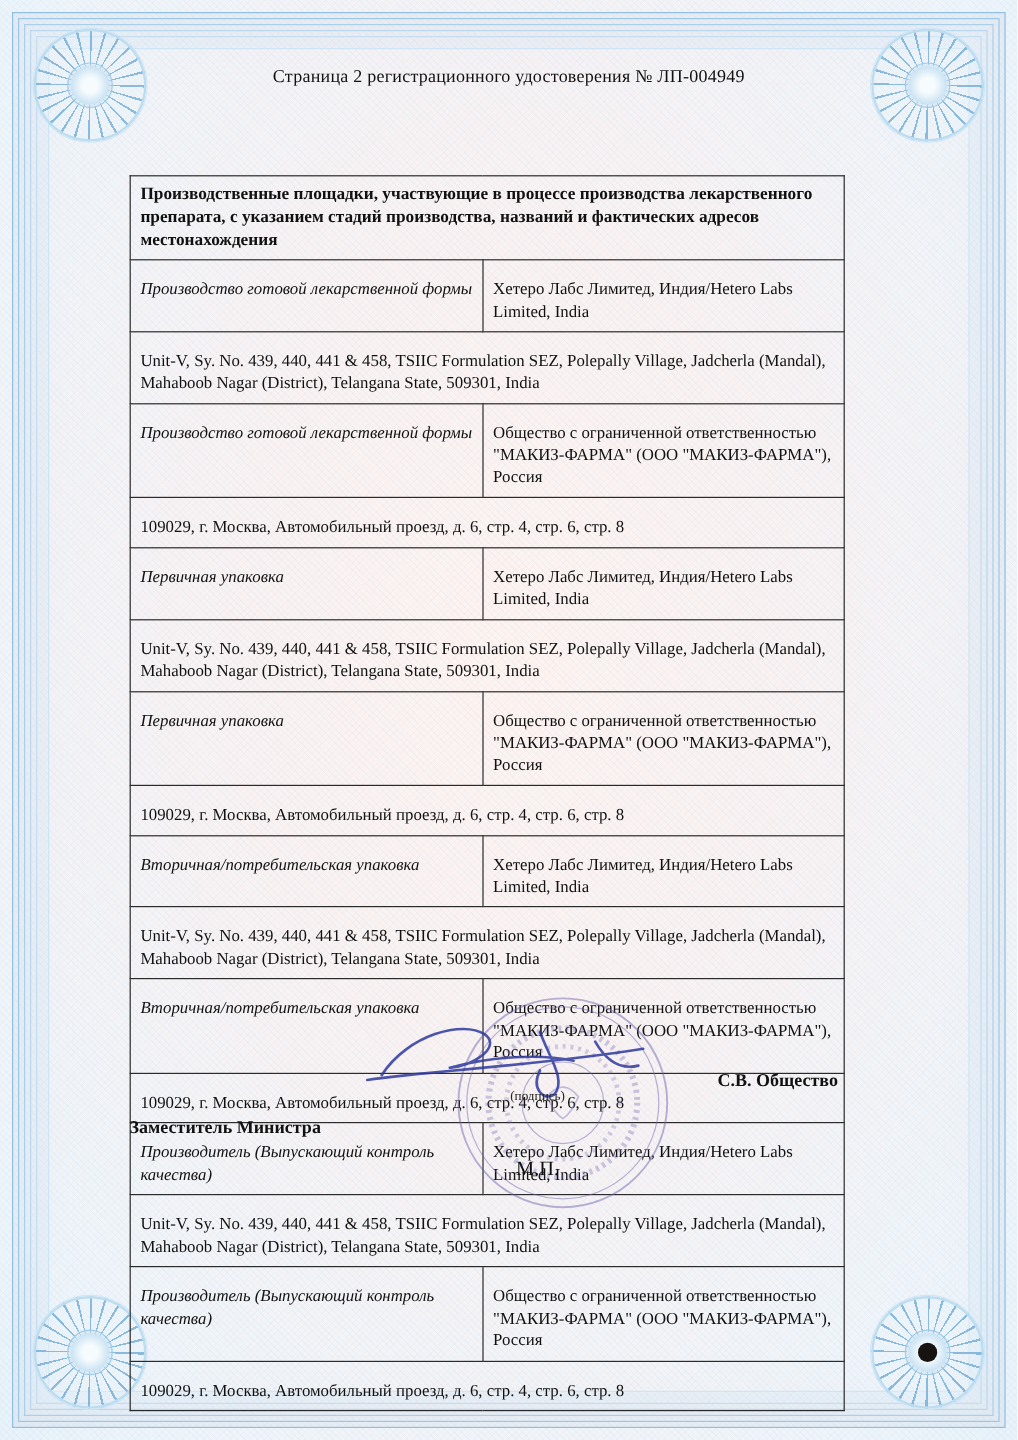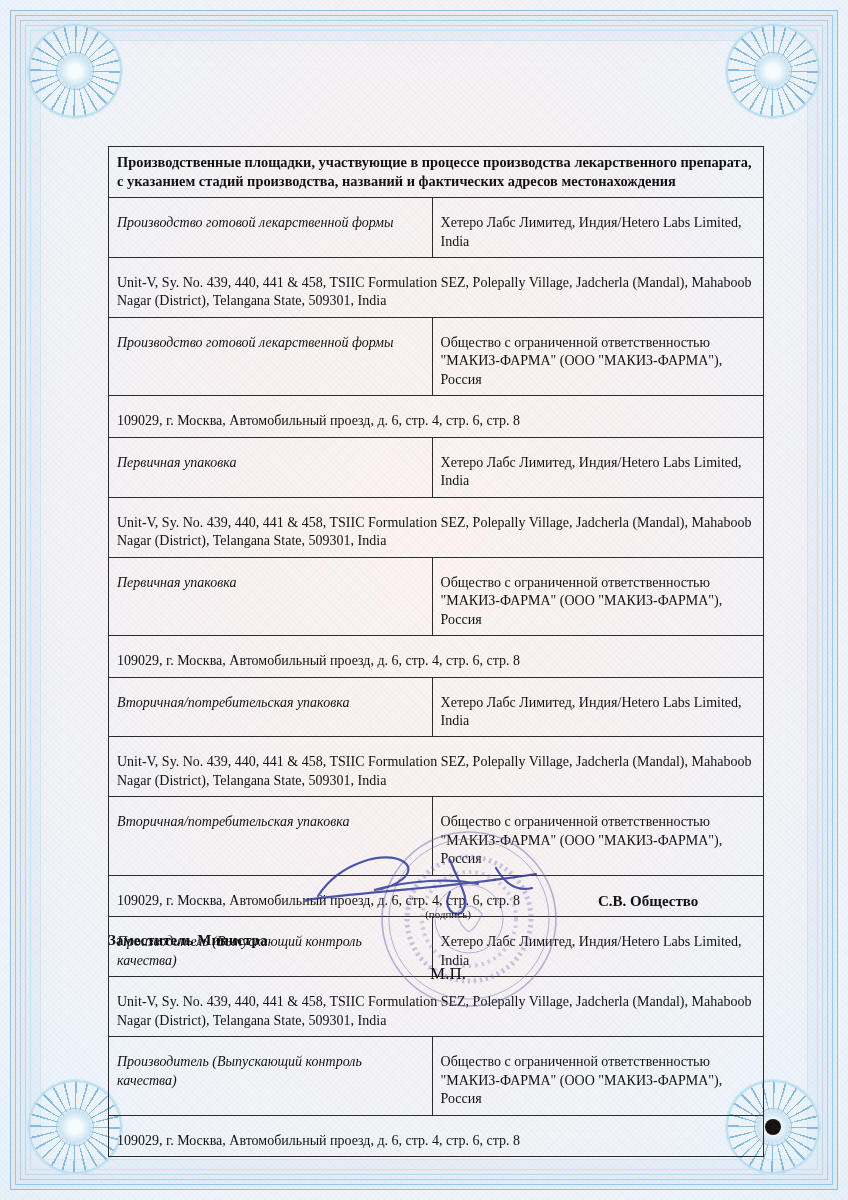--- a/index.html
+++ b/index.html
@@ -44,21 +44,21 @@
   .r-bl{left:28px;bottom:26px;} .r-br{right:28px;bottom:26px;}
   .hole{position:absolute;left:50%;top:50%;width:16px;height:16px;margin:-8px 0 0 -8px;
     border-radius:50%;background:#171311;}
   
   .header{
     position:absolute;top:56px;left:0;width:100%;text-align:center;
     font-size:15px;letter-spacing:.2px;
   }
   
   table.prod{
-    position:absolute;left:108px;top:146px;width:656px;
+    position:absolute;left:108px;top:146px;width:596px;
     border-collapse:collapse;font-size:14px;line-height:1.32;
   }
   table.prod th, table.prod td{
     border:1px solid #2b2b2b;vertical-align:top;text-align:left;
     padding:16px 8px 6px 8px;background:transparent;
   }
   table.prod th{font-weight:bold;font-size:14.4px;padding:6px 8px;}
   td.stage{font-style:italic;}
   td.address{padding:6px 8px;}
   
@@ -94,20 +94,21 @@
   <div class="rosette r-bl">
       <div class="burst"></div>
       <div class="core"></div>
     </div>
   <div class="rosette r-br">
       <div class="burst"></div>
       <div class="core"></div>
     <div class="hole"></div>
   </div>
 
+  <div class="header">Страница 2 регистрационного удостоверения № ЛП-004949</div>
 
   <table class="prod">
     <colgroup>
         <col style="width:49.4%">
         <col>
       </colgroup>
     <thead>
       <tr>
         <th colspan="2">Производственные площадки, участвующие в процессе производства лекарственного препарата, с указанием стадий производства, названий и фактических адресов местонахождения</th>
       </tr>

